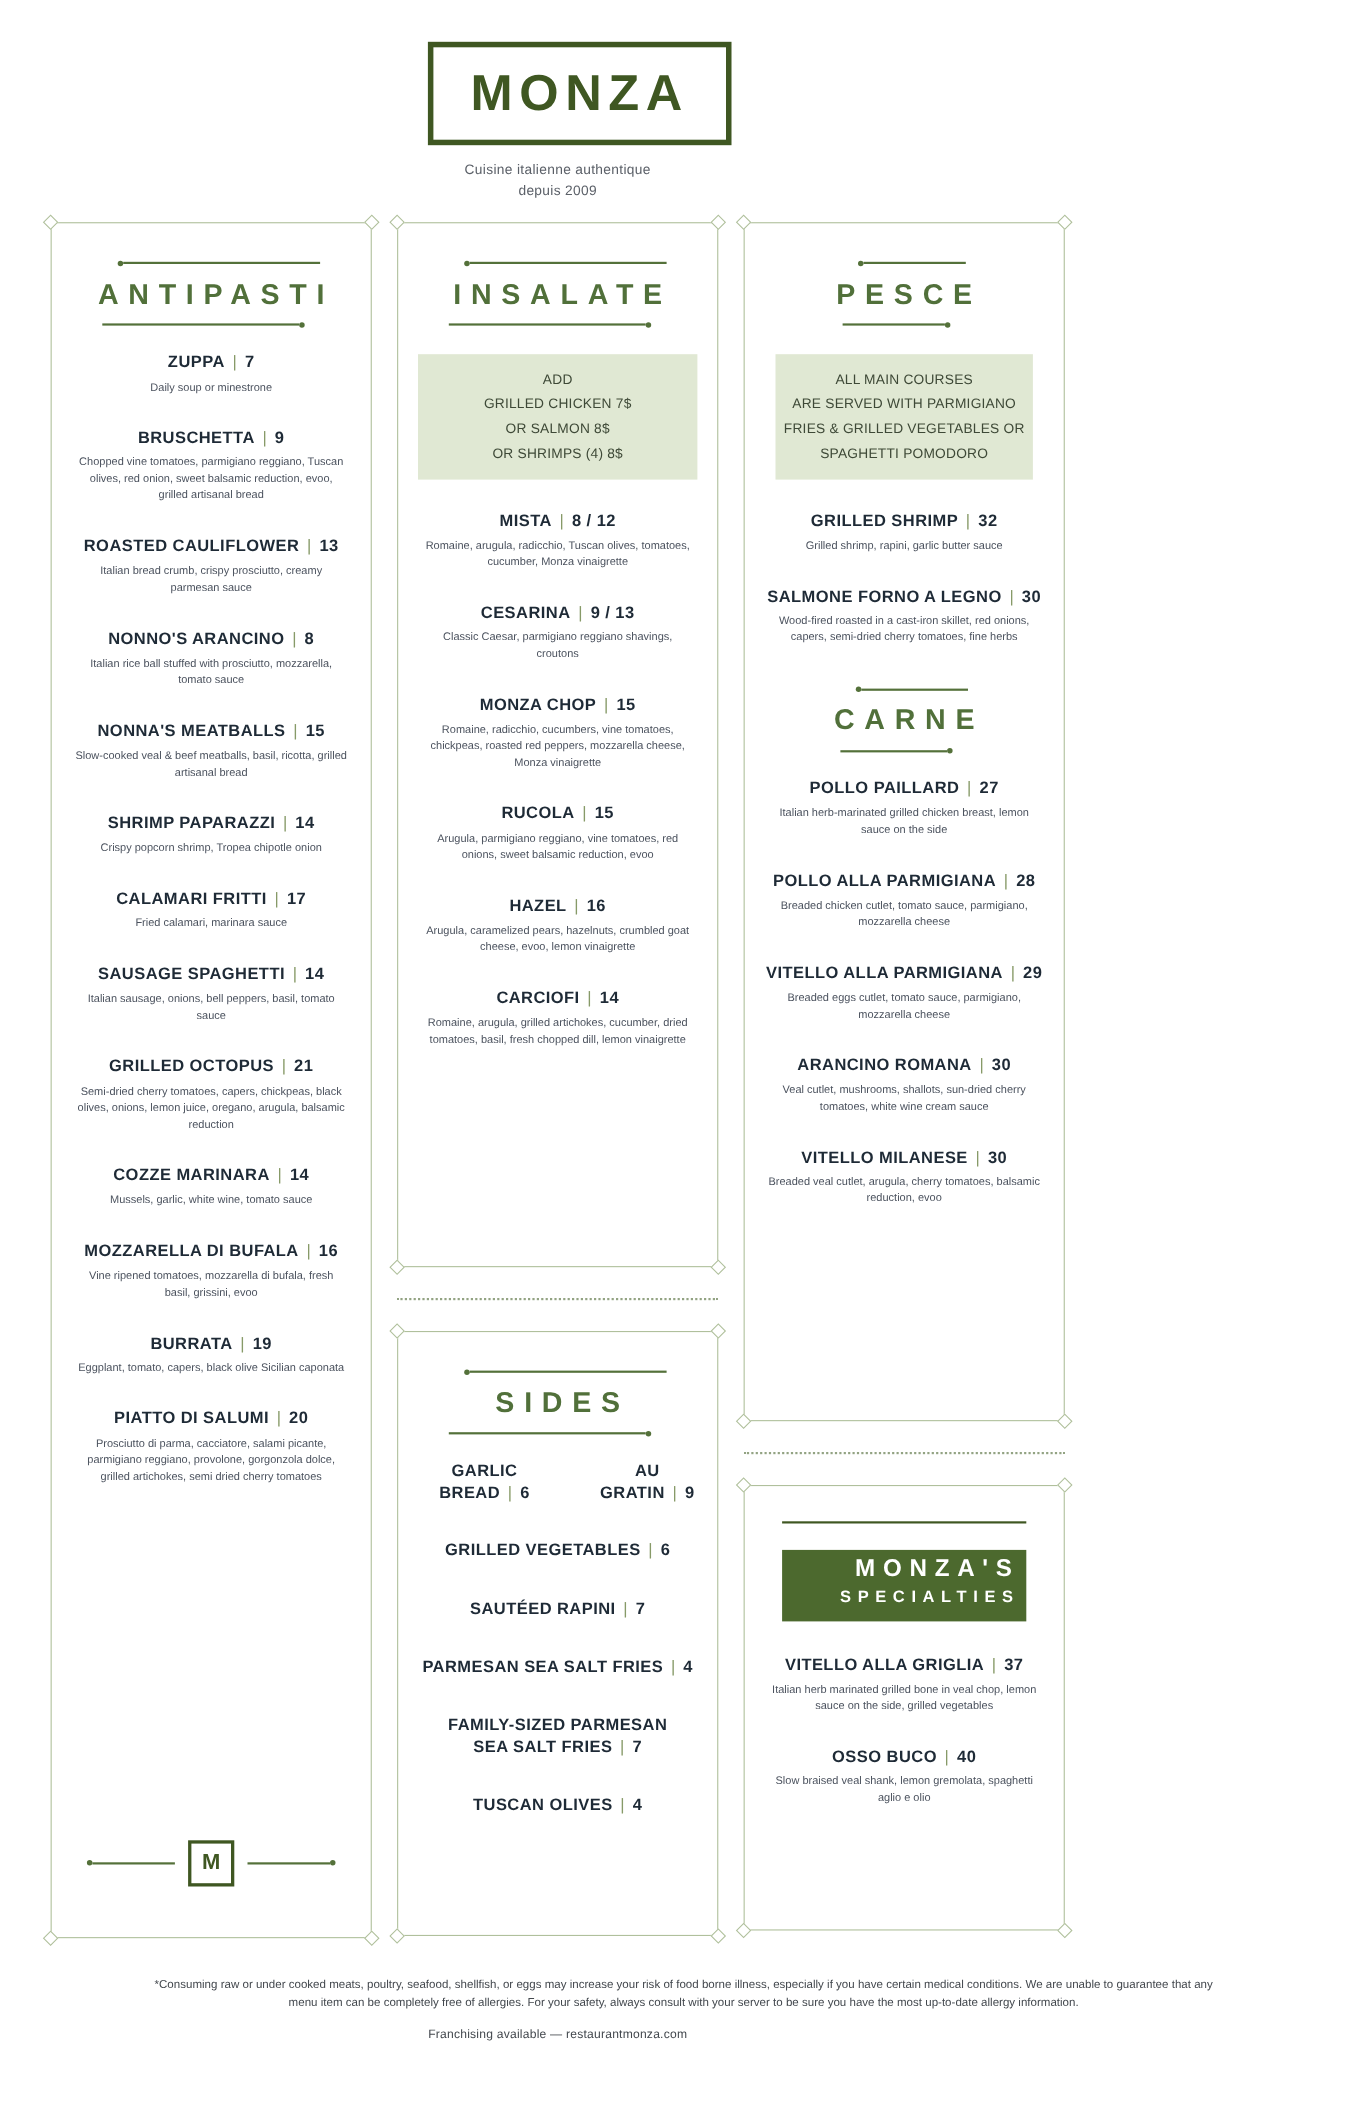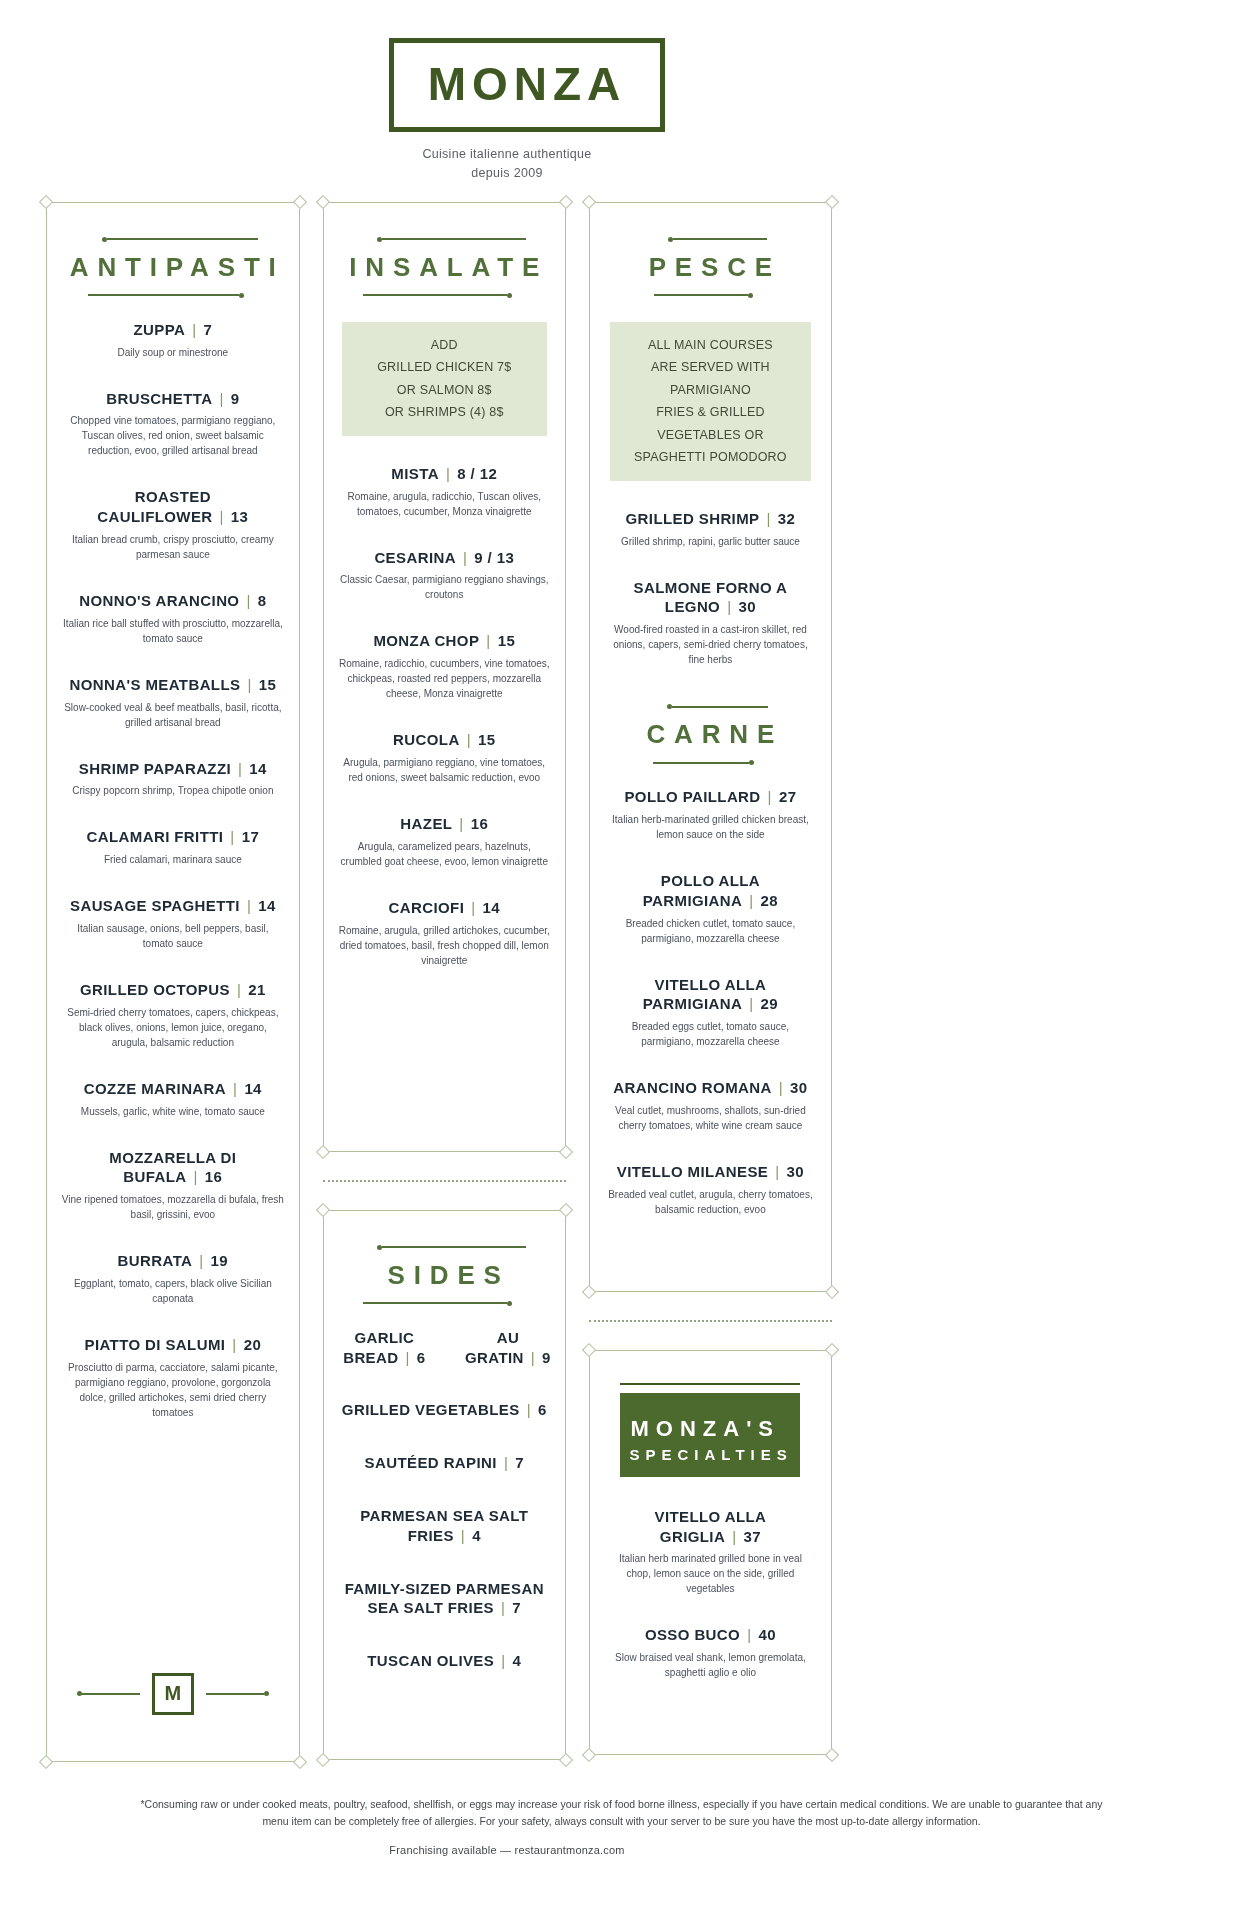--- a/index.html
+++ b/index.html
@@ -32,21 +32,21 @@
   .logo-text {
     font-size:46px; font-weight:700; color:var(--green-deep);
     letter-spacing:6px; text-indent:3px;
   }
   .tagline {
     margin-top:13px; font-size:12.5px; line-height:1.55; color:#5B6068;
     white-space:pre-line; letter-spacing:0.3px;
   }
 
   
-  .cols { display:flex; gap:23px; width:786px; margin:18px 0 0 46px; align-items:flex-start; }
+  .cols { display:flex; gap:23px; width:922px; margin:18px 0 0 46px; align-items:flex-start; }
   .col { width:292px; display:flex; flex-direction:column; }
 
   .frame {
     position:relative; border:1.5px solid var(--frame); background:#fff;
     display:flex; flex-direction:column;
   }
   .cr {
     position:absolute; width:10px; height:10px; background:#fff;
     border:1.5px solid var(--frame); transform:rotate(45deg); display:block;
   }
@@ -97,22 +97,22 @@
   .mmark .dot { width:5px; height:5px; border-radius:50%; background:var(--green); display:block; flex:0 0 auto; }
   .mbox {
     width:42px; height:42px; border:3px solid var(--green-deep); color:var(--green-deep);
     font-weight:700; font-size:20px; display:flex; align-items:center; justify-content:center;
     margin:0 12px; flex:0 0 auto;
   }
 
   
   .spec-rule { height:2px; background:var(--green-deep); width:86%; margin:14px auto 8px; }
   .spec-banner {
-    width:86%; margin:0 auto 30px; background:var(--spec-bg); color:#fff;
-    text-align:left; padding:23px 6px 14px;
+    width:86%; margin:16px auto 30px; background:var(--spec-bg); color:#fff;
+    text-align:right; padding:4px 6px 14px;
   }
   .spec-t1 { font-size:22px; font-weight:700; letter-spacing:7px; text-indent:4px; }
   .spec-t2 { font-size:15px; font-weight:700; letter-spacing:6px; text-indent:3px; margin-top:4px; }
 
   
   .foot { margin-top:34px; }
   .disclaimer {
     width:1200px; margin:0 auto; text-align:center; white-space:pre-line;
     font-size:10.5px; line-height:1.6; color:#43484E;
   }

